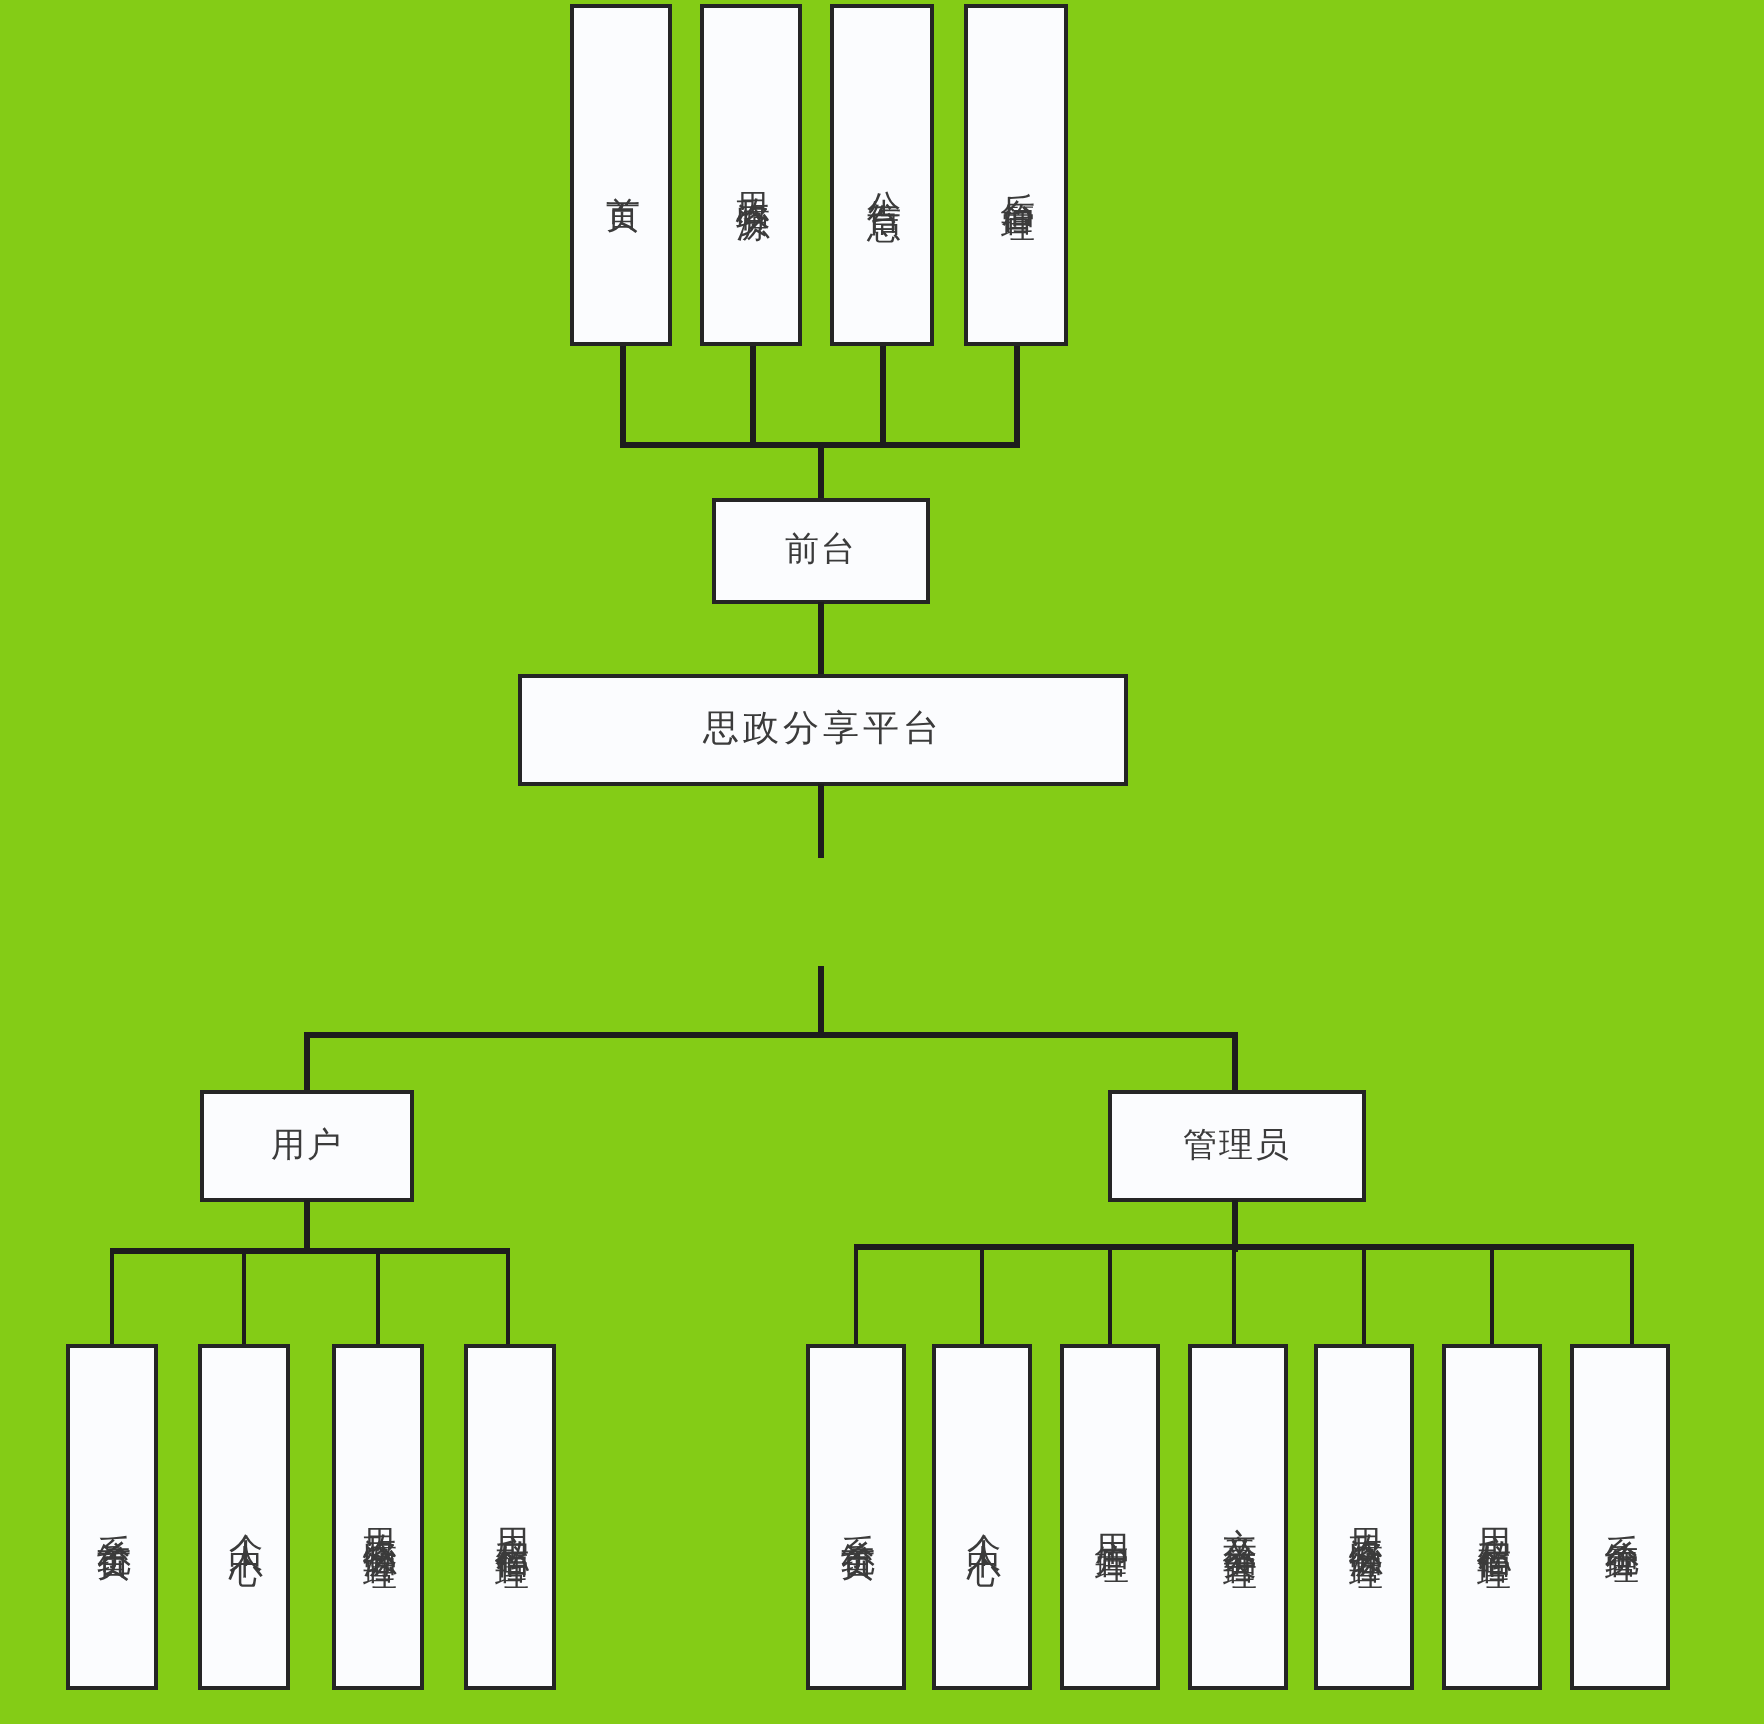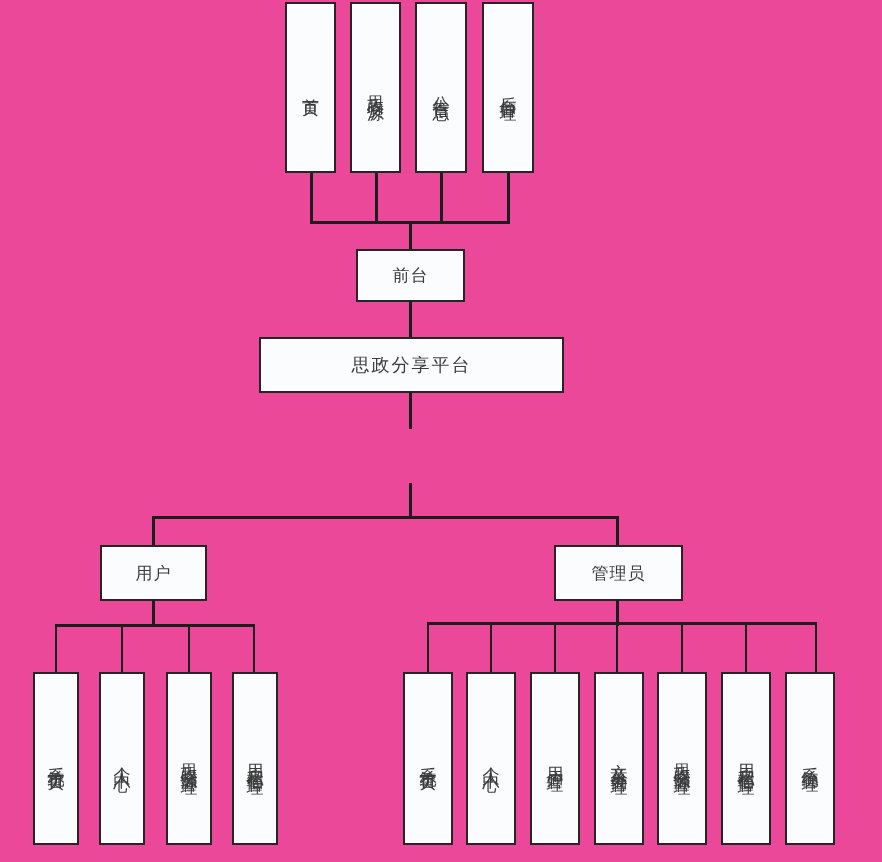--- a/index.html
+++ b/index.html
@@ -5,21 +5,21 @@
 <style>
   html,body{margin:0;padding:0;background:#ffffff;}
   body{
     font-family:"DejaVu Sans","Liberation Sans",sans-serif;
     -webkit-font-smoothing:antialiased;
   }
   #diagram{
     position:relative;
     width:882px;
     height:862px;
-    background:#ec4899;
+    background:#84cc16;
     overflow:hidden;
   }
   .node{
     position:absolute;
     box-sizing:border-box;
     background:#fbfcfe;
     border:2px solid #252525;
     display:flex;
     align-items:center;
     justify-content:center;

